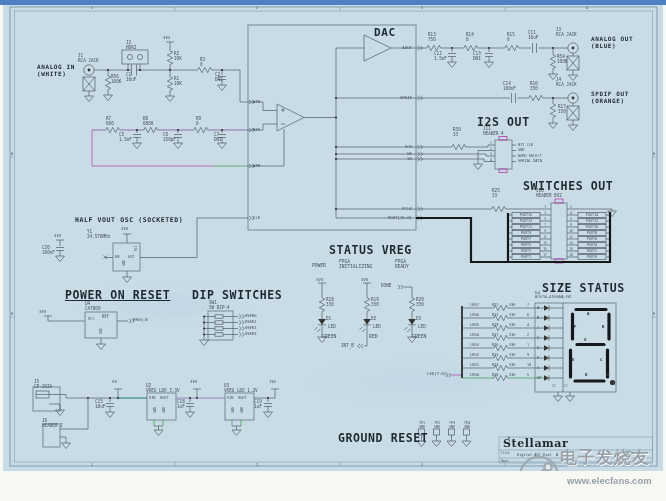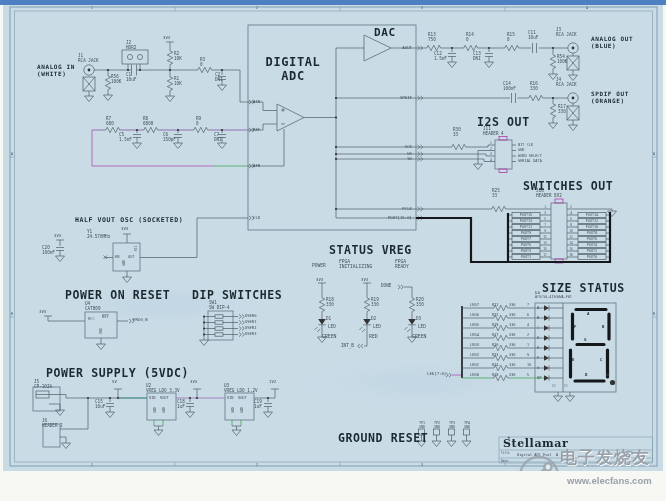--- a/index.html
+++ b/index.html
@@ -393,30 +393,27 @@
   </g>
 </svg>
 
 <div id="labels">
     <div class="lbl b" style="font-size: 6px; left: 37px; top: 64px; letter-spacing: 0.6px; transform: none;">ANALOG IN
 (WHITE)</div>
     <div class="lbl b" style="font-size: 6px; left: 591px; top: 36px; letter-spacing: 0.6px; transform: none;">ANALOG OUT
 (BLUE)</div>
     <div class="lbl b" style="font-size: 6px; left: 591px; top: 91px; letter-spacing: 0.6px; transform: none;">SPDIF OUT
 (ORANGE)</div>
-    <div class="lbl b c" style="font-size: 12px; left: 293px; top: 56px; letter-spacing: 0.6px; transform: translateX(-50%);">DIGITAL
-ADC</div>
     <div class="lbl b" style="font-size: 11px; left: 374px; top: 27px; letter-spacing: 0.6px; transform: none;">DAC</div>
     <div class="lbl b" style="font-size: 11.5px; left: 477px; top: 116px; letter-spacing: 0.6px; transform: none;">I2S OUT</div>
     <div class="lbl b" style="font-size: 11.5px; left: 523px; top: 180px; letter-spacing: 0.6px; transform: none;">SWITCHES OUT</div>
     <div class="lbl b" style="font-size: 11.5px; left: 329px; top: 244px; letter-spacing: 0.6px; transform: none;">STATUS VREG</div>
     <div class="lbl b" style="font-size: 11.5px; left: 542px; top: 282px; letter-spacing: 0.6px; transform: none;">SIZE STATUS</div>
-    <div class="lbl b" style="font-size: 11.5px; left: 65px; top: 289px; letter-spacing: 0.6px; transform: none;">POWER ON RESET</div>
+    <div class="lbl b" style="font-size: 11.5px; left: 65px; top: 289px; letter-spacing: 0.6px; transform: none; text-decoration: underline;">POWER ON RESET</div>
     <div class="lbl b" style="font-size: 11.5px; left: 192px; top: 289px; letter-spacing: 0.6px; transform: none;">DIP SWITCHES</div>
-    <div class="lbl b" style="font-size: 11.5px; left: 46px; top: 367px; letter-spacing: 0.6px; transform: none;">POWER SUPPLY (5VDC)</div>
     <div class="lbl b" style="font-size: 6.5px; left: 75px; top: 217px; letter-spacing: 0.6px; transform: none;">HALF VOUT OSC (SOCKETED)</div>
     <div class="lbl b" style="font-size: 11.5px; left: 338px; top: 432px; letter-spacing: 0.6px; transform: none;">GROUND RESET</div>
     <div class="lbl" style="font-size: 10px; left: 78px; top: 53px; transform: scale(0.43);">J1
 RCA JACK</div>
     <div class="lbl" style="font-size: 10px; left: 126px; top: 40px; transform: scale(0.43);">J2
 HDR2</div>
     <div class="lbl" style="font-size: 10px; left: 111px; top: 74px; transform: scale(0.43);">R56
 100K</div>
     <div class="lbl" style="font-size: 10px; left: 126px; top: 72px; transform: scale(0.43);">C1
 10uF</div>

